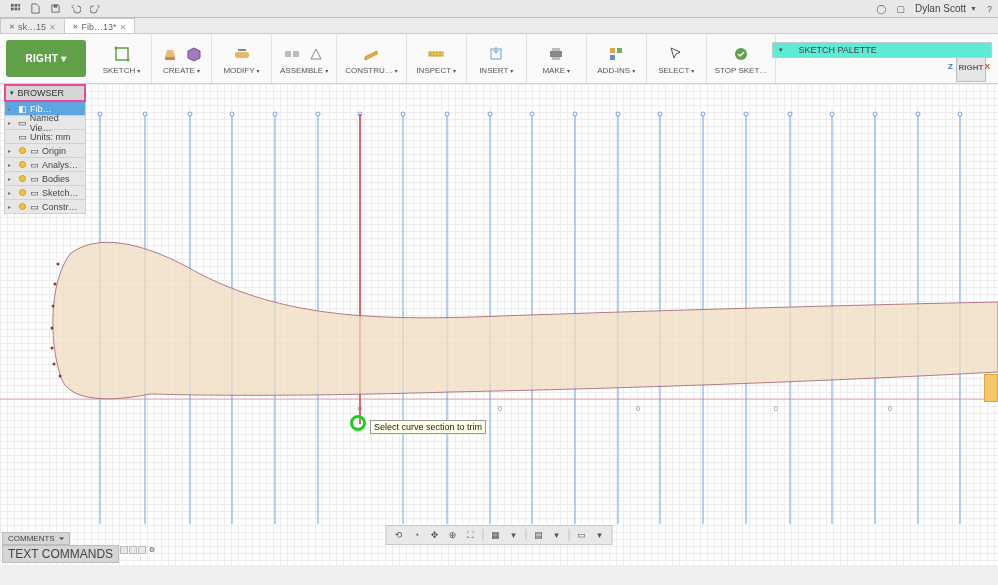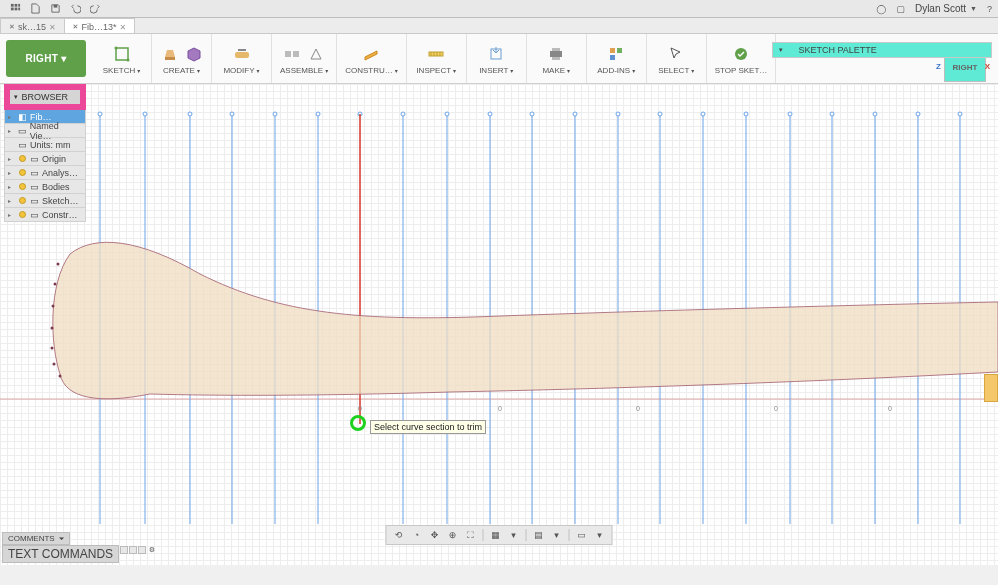--- a/index.html
+++ b/index.html
@@ -36,35 +36,35 @@
   background-image:
     linear-gradient(#ededed 1px, transparent 1px),
     linear-gradient(90deg,#ededed 1px, transparent 1px),
     linear-gradient(#e3e3e3 1px, transparent 1px),
     linear-gradient(90deg,#e3e3e3 1px, transparent 1px);
   background-size:7px 7px,7px 7px,35px 35px,35px 35px;
 }
 
 
 .browser { position:absolute; left:4px; top:0; width:82px; font-size:9px; z-index:10; }
-.browser-hdr { background:#d5d5d5; color:#333; padding:2px 4px; display:flex; align-items:center; gap:4px; border:6px solid #ec4899; }
+.browser-hdr { background:#d5d5d5; color:#333; padding:2px 4px; display:flex; align-items:center; gap:4px; border:2px solid #ec4899; }
 .browser-hdr .tri { font-size:7px; }
 .browser-row { background:#e7e7e7; border:1px solid #d1d1d1; border-top:none; padding:2px 3px; display:flex; align-items:center; gap:3px; color:#444; height:14px; }
 .browser-row.active { background:#5fa5e0; color:#fff; }
 .browser-row .ico { width:9px; height:9px; display:flex; align-items:center; justify-content:center; }
 .yellow-bulb { width:7px;height:7px;background:#f2c53c;border-radius:50%;border:1px solid #c49a1f; }
 .tri-sm { font-size:6px; color:#777; width:7px; }
 
 
 .palette { position:absolute; right:6px; top:-42px; width:220px; font-size:9px; z-index:12; }
 .palette-hdr { background:#5eead4; border:1px solid #c9c9c9; padding:2px 6px; color:#444; display:flex; align-items:center; gap:16px; }
 
 
 .viewcube { position:absolute; right:12px; top:-32px; z-index:11; }
-.cube-face { width:42px; height:30px; background:#5eead4; border:1px solid #bdbdbd; display:flex; align-items:center; justify-content:center; font-size:8px; color:#666; font-weight:bold; }
+.cube-face { width:30px; height:30px; background:#e5e5e5; border:1px solid #bdbdbd; display:flex; align-items:center; justify-content:center; font-size:8px; color:#666; font-weight:bold; }
 .axis-lbl { position:absolute; font-size:8px; font-weight:bold; }
 .axis-y { color:#2a9d3f; top:-12px; right:2px; }
 .axis-x { color:#c84d3f; top:10px; right:-4px; }
 .axis-z { color:#3a72c9; top:10px; left:-8px; }
 
 
 .canvas-svg { position:absolute; inset:0; width:100%; height:100%; z-index:5; }
 
 
 .tooltip { position:absolute; background:#ffffe8; border:1px solid #999; font-size:9px; padding:1px 3px; color:#222; z-index:20; white-space:nowrap; }

